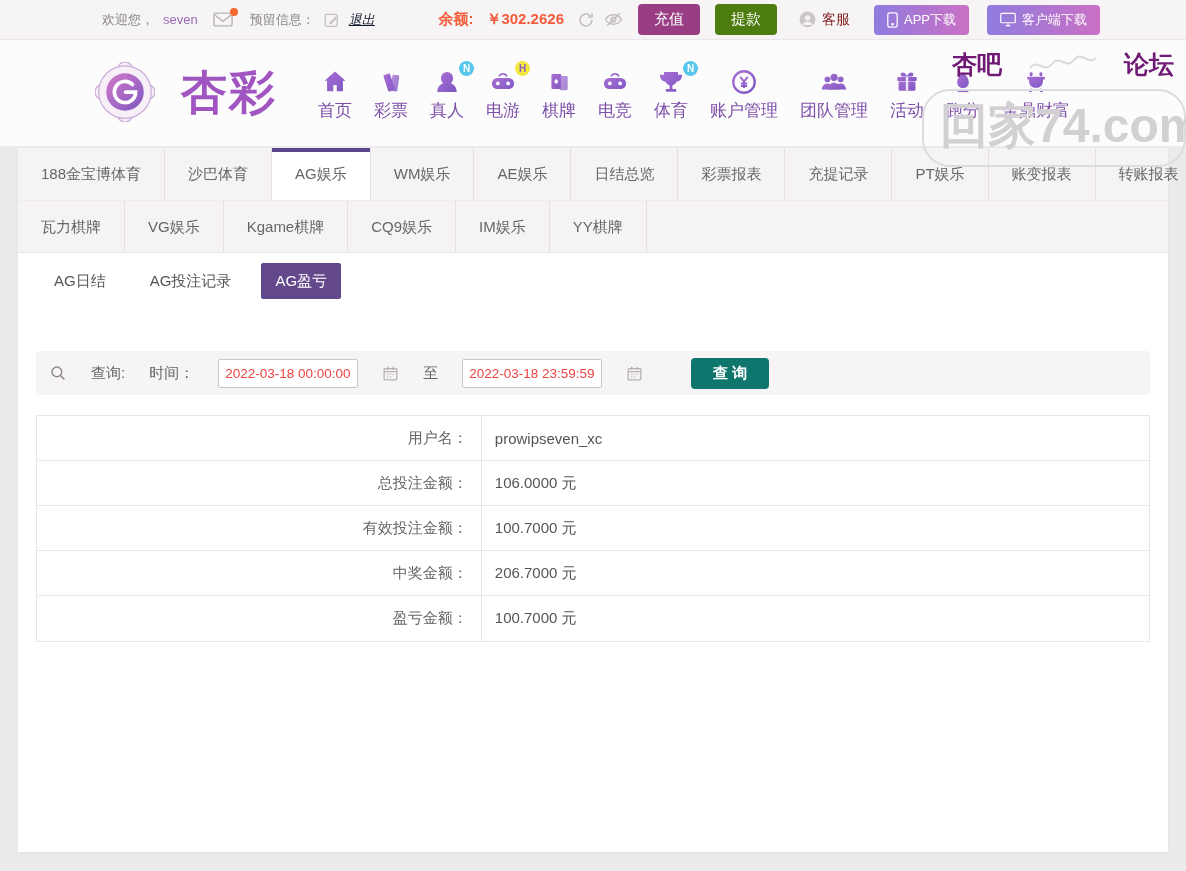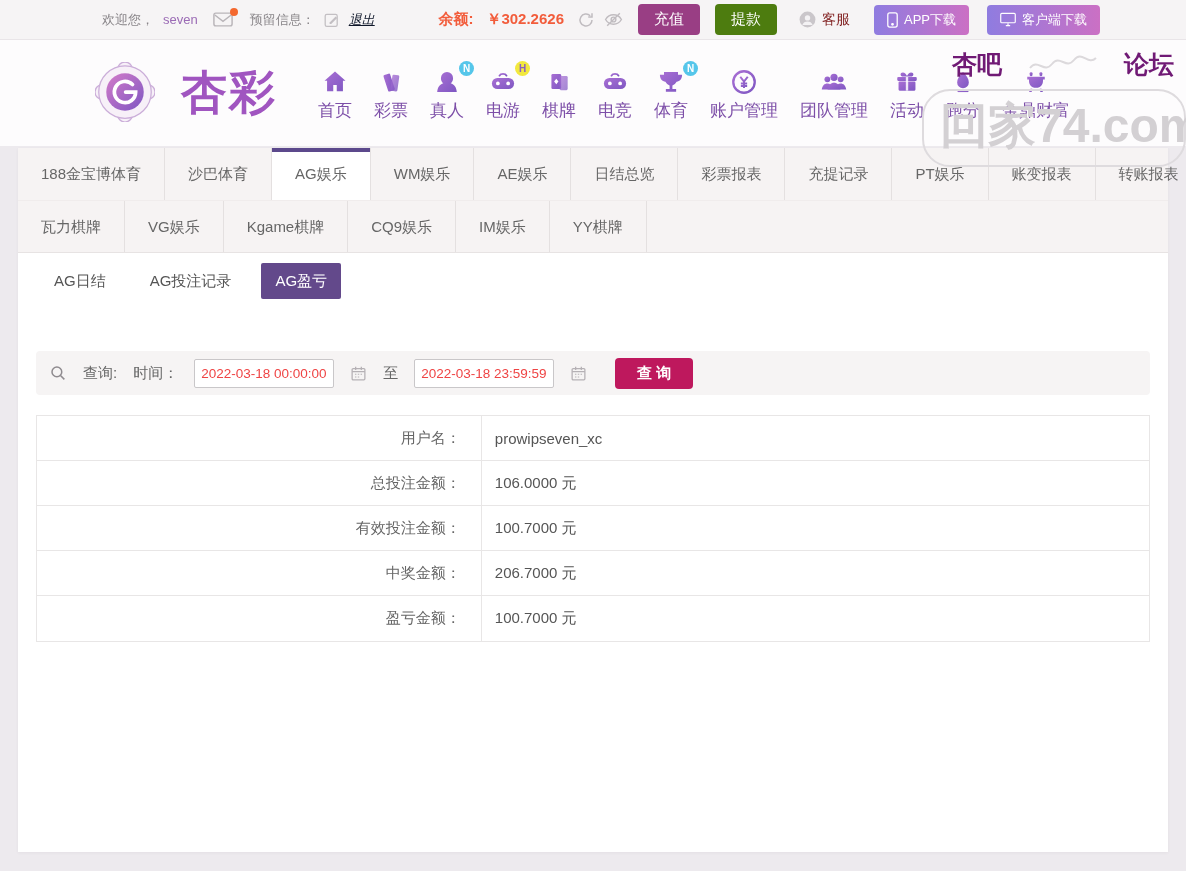--- a/index.html
+++ b/index.html
@@ -59,34 +59,34 @@
   .tabrow + .tabrow { border-top:1px solid #f0ecec; }
   .tab { line-height:52px; padding:0 23px; font-size:15px; color:#666;
     border-right:1px solid #e4e0e0; cursor:pointer; white-space:nowrap; }
   .tab.active { background:#fff; box-shadow:inset 0 4px 0 #5c498c; }
 
   .subtabs { display:flex; align-items:flex-start; gap:16px; margin:10px 0 0 22px; height:38px; }
   .subtab { line-height:36px; padding:0 14px; font-size:15px; color:#555; cursor:pointer; }
   .subtab.active { background:#63498b; color:#fff; border-radius:2px; }
 
   .searchbar { margin:50px 18px 0; height:44px; background:#f6f4f4; border-radius:4px;
-    display:flex; align-items:center; padding:0 13px; gap:16px; font-size:15px; color:#666; }
+    display:flex; align-items:center; padding:0 13px; gap:24px; font-size:15px; color:#666; }
   .dtinput { width:140px; height:29px; border:1px solid #c9c7c9; border-radius:2px;
     padding:0 6px; font-size:13.5px; color:#ef4444; background:#fff;
     font-family:"Liberation Sans","DejaVu Sans",sans-serif; }
   .cal { cursor:pointer; display:flex; align-items:center; }
-  .btn-query { margin-left:12px; width:78px; height:31px; background:#be185d; color:#fff;
+  .btn-query { margin-left:24px; width:78px; height:31px; background:#0f766e; color:#fff;
     border:none; border-radius:4px; font-size:15px; font-weight:bold; cursor:pointer;
     white-space:nowrap; }
 
   .report { margin:20px 18px 0; border:1px solid #e8e6e6; }
   .trow { display:flex; height:45px; border-bottom:1px solid #e8e6e6; }
   .trow:last-child { border-bottom:none; }
   .tlabel { width:40%; display:flex; align-items:center; justify-content:flex-end;
-    padding-right:20px; font-size:15px; color:#666; border-right:1px solid #e8e6e6; }
+    padding-right:13px; font-size:15px; color:#666; border-right:1px solid #e8e6e6; }
   .tvalue { flex:1; display:flex; align-items:center; padding-left:13px;
     font-size:15px; color:#555; }
 
   svg { display:block; }
 </style>
 </head>
 <body>
 
 <svg width="0" height="0" style="position:absolute">
     <defs>

